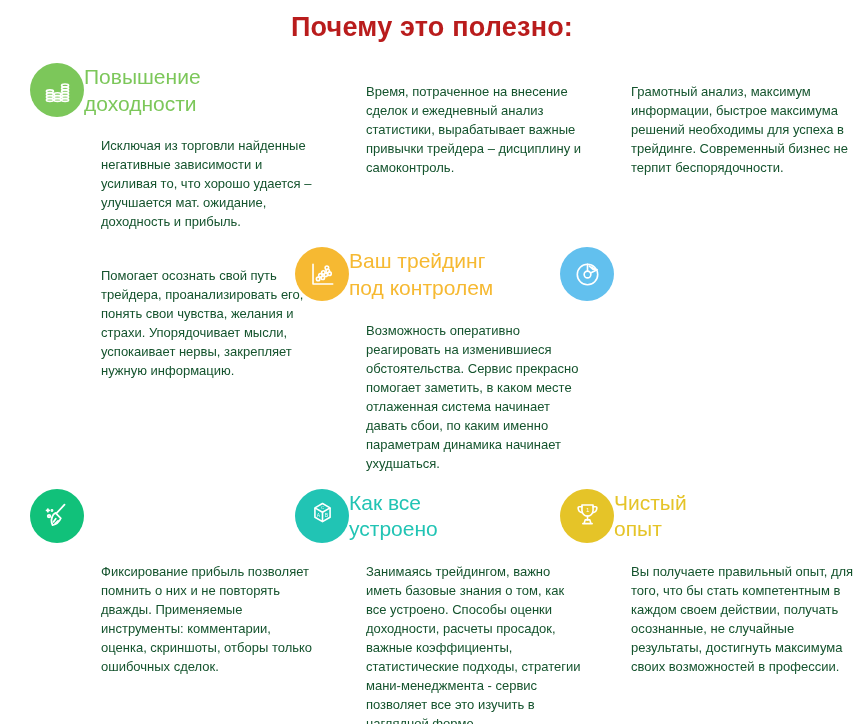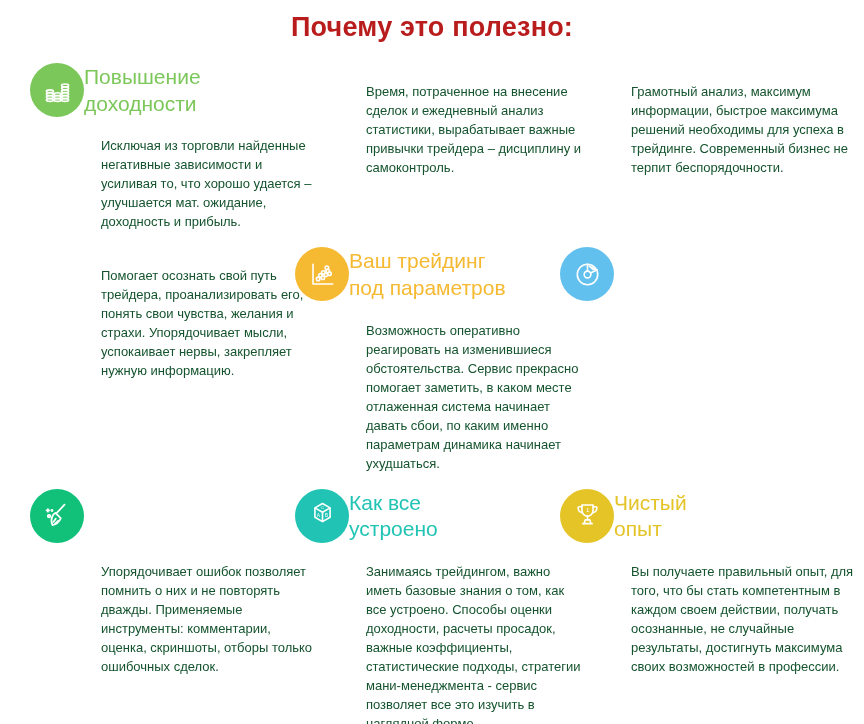--- a/index.html
+++ b/index.html
@@ -106,21 +106,21 @@
             <circle cx="10.6" cy="12.6" r="1.2"></circle>
             <circle cx="12.2" cy="14.2" r="1.2"></circle>
           <circle cx="12.6" cy="10.6" r="1.2"></circle>
             <circle cx="14.2" cy="12.2" r="1.2"></circle>
             <circle cx="15.6" cy="9.6" r="1.2"></circle>
           <circle cx="16.8" cy="11.4" r="1.2"></circle>
             <circle cx="15" cy="7.4" r="1.2"></circle>
         </svg>
       </span>
       <h3 class="card-title">Ваш трейдинг
-под параметров</h3>
+под контролем</h3>
     </div>
     <p class="card-text">Возможность оперативно реагировать на изменившиеся обстоятельства. Сервис прекрасно помогает заметить, в каком месте отлаженная система начинает давать сбои, по каким именно параметрам динамика начинает ухудшаться.</p>
   </article>
 
   <article class="card" style="--accent: #62c0ee;">
     <div class="card-head">
       <span class="icon-circle">
         <svg viewBox="0 0 24 24" fill="none" stroke="#fff" stroke-width="1.1" stroke-linecap="round">
           <circle cx="12" cy="12" r="7"></circle>
           <circle cx="12" cy="12" r="2.3"></circle>
@@ -137,21 +137,21 @@
         <svg viewBox="0 0 24 24" fill="none" stroke="#fff" stroke-width="1.2" stroke-linecap="round" stroke-linejoin="round">
           <path d="M16.8 4.6 L11.2 10.6"></path>
           <path d="M10.6 10.2 L14.3 13.9 C13.2 16.4 11 18.2 8.6 18.6 C7.6 16.4 7.8 13.4 9.2 11.3 Z"></path>
           <path d="M10.8 14.2 l-1.6 2.2 M12.4 15.6 l-2 2"></path>
           <circle cx="6.2" cy="12.4" r="0.9"></circle>
           <path d="M5.4 7.6 v1.8 M4.5 8.5 h1.8"></path>
           <circle cx="8.2" cy="8.6" r="0.4"></circle>
         </svg>
       </span>
     </div>
-    <p class="card-text">Упорядочивает ошибок позволяет помнить о них и не повторять дважды. Применяемые инструменты: комментарии, оценка, скриншоты, отборы только ошибочных сделок.</p>
+    <p class="card-text">Фиксирование прибыль позволяет помнить о них и не повторять дважды. Применяемые инструменты: комментарии, оценка, скриншоты, отборы только ошибочных сделок.</p>
   </article>
 
   <article class="card" style="--accent: #21c4b4;">
     <div class="card-head">
       <span class="icon-circle">
         <svg viewBox="0 0 24 24" fill="none" stroke="#fff" stroke-width="1.1" stroke-linejoin="round">
           <path d="M12 3.8 L17.2 6.8 L12 9.8 L6.8 6.8 Z"></path>
           <path d="M6.8 6.8 V13.2 L12 16.2 V9.8"></path>
           <path d="M17.2 6.8 V13.2 L12 16.2"></path>
           <text x="8.1" y="13" font-size="3.4">A</text>

